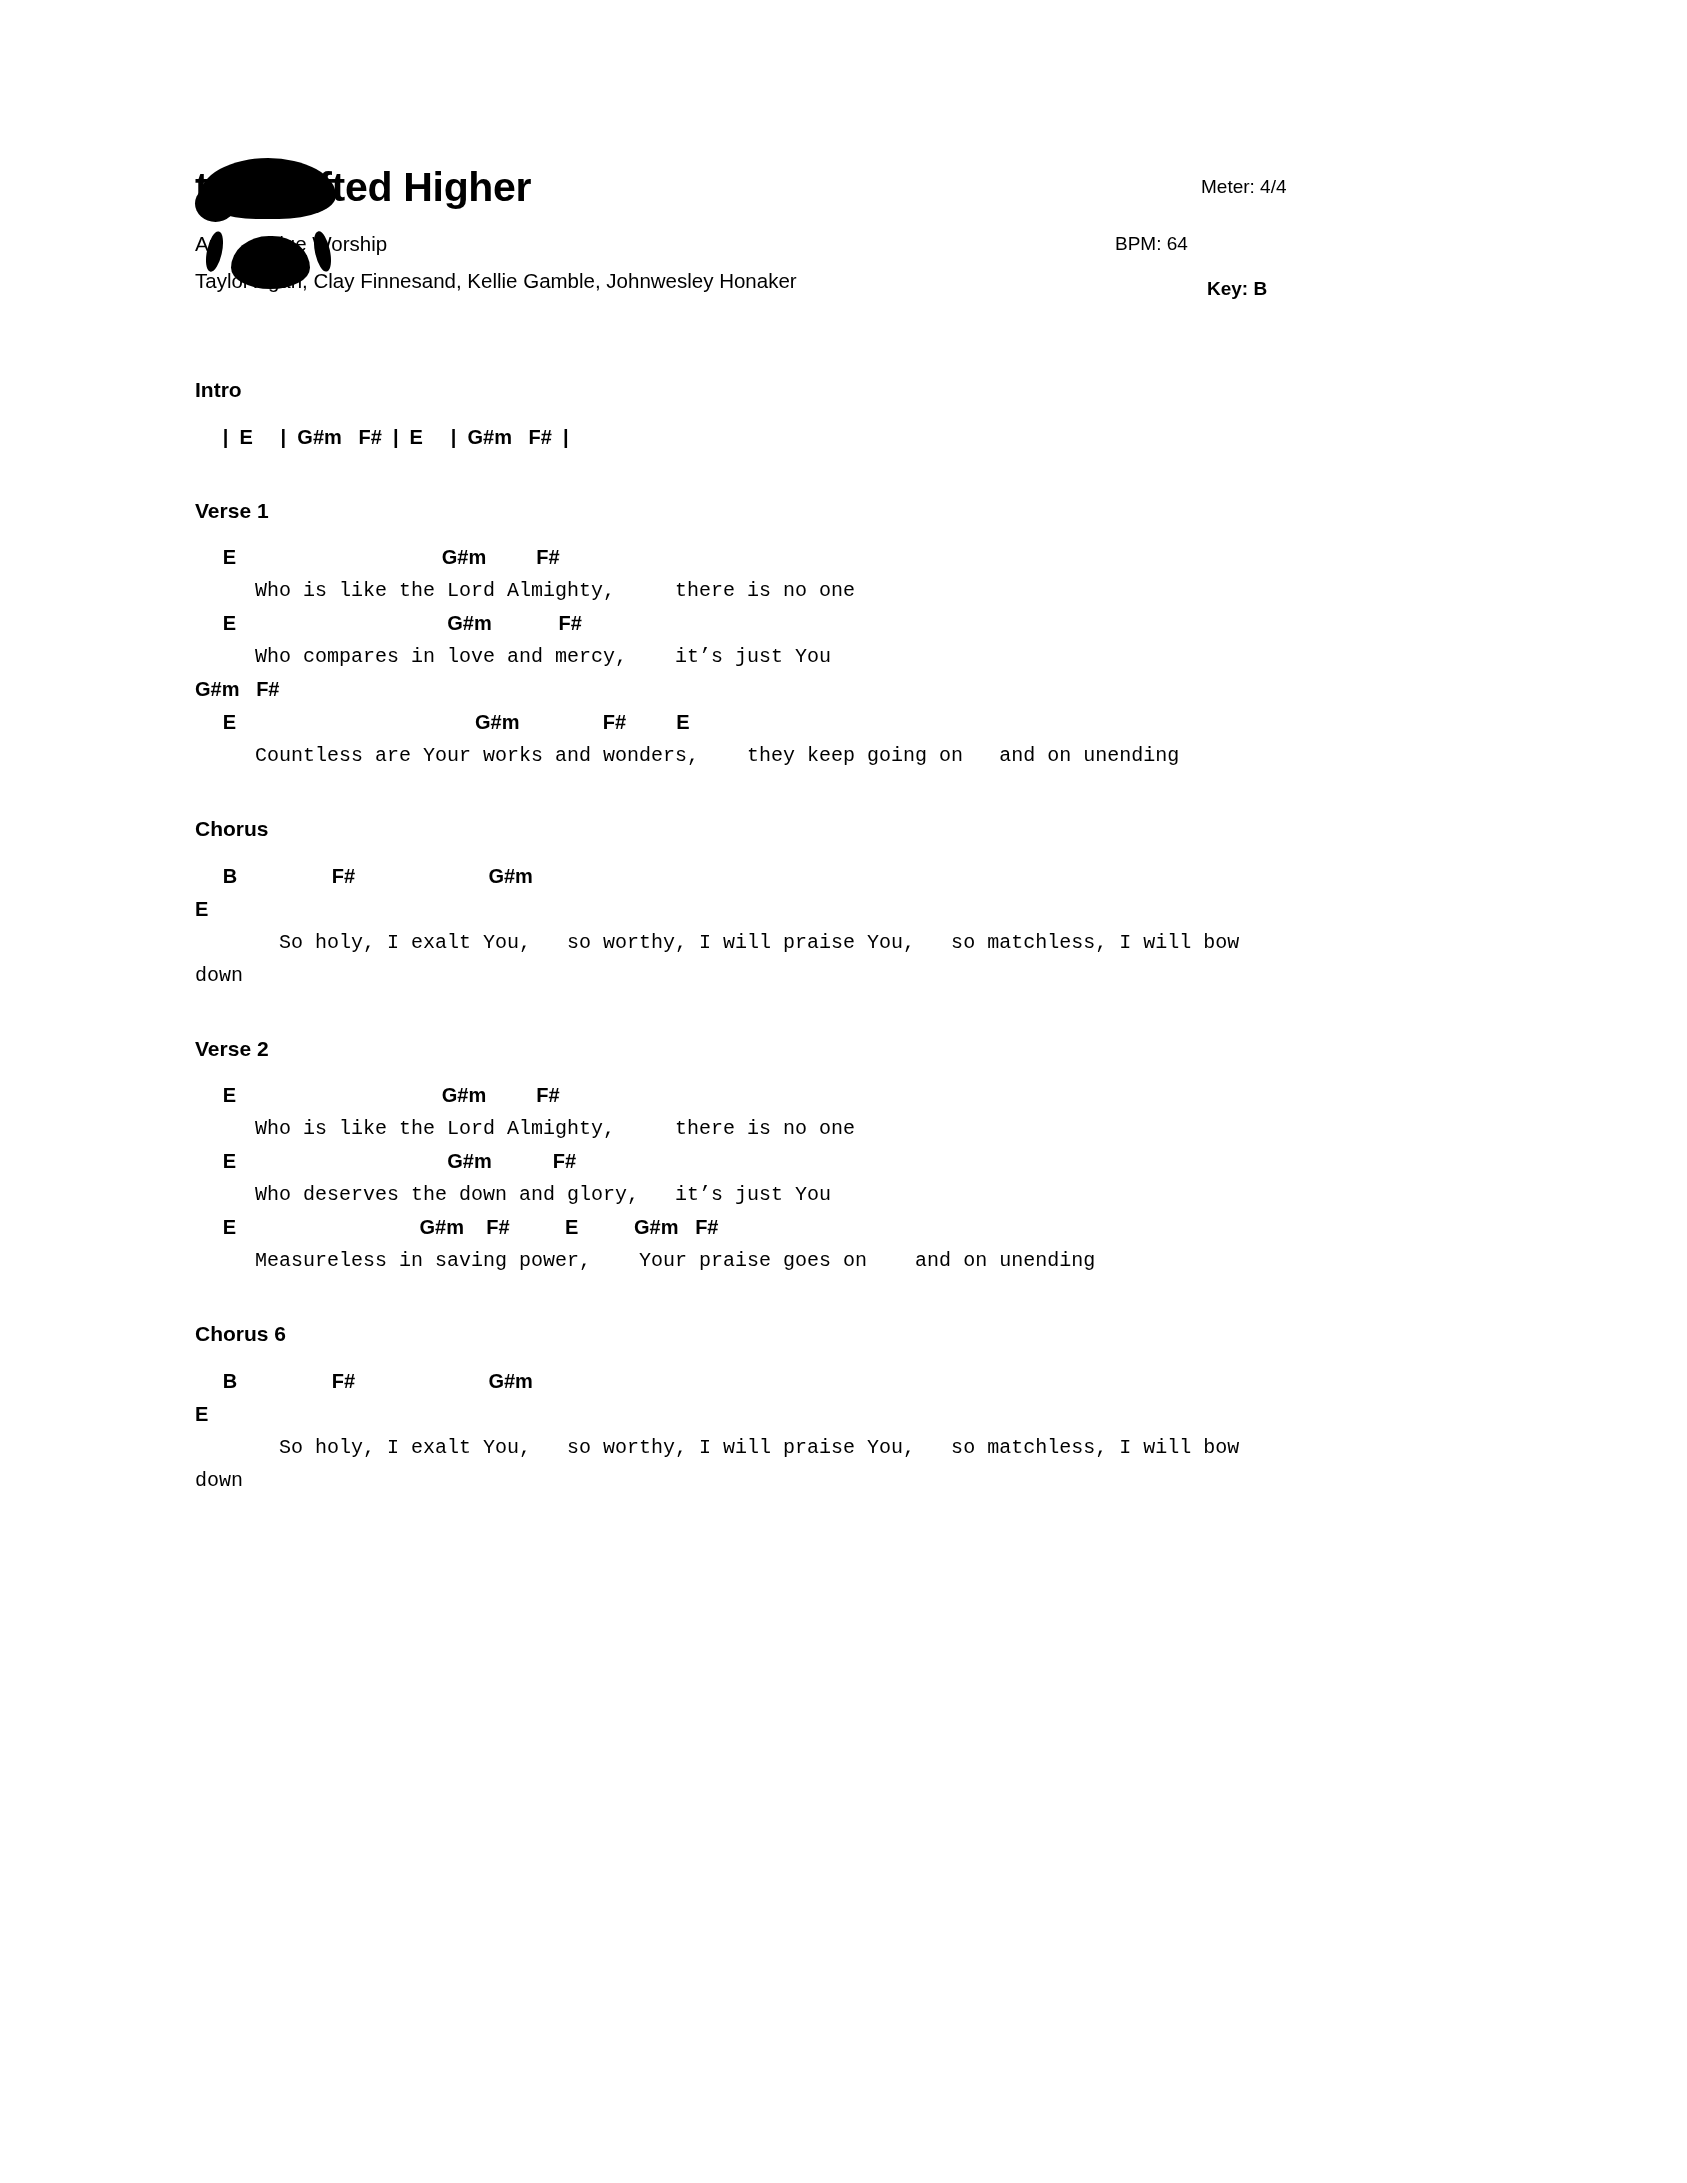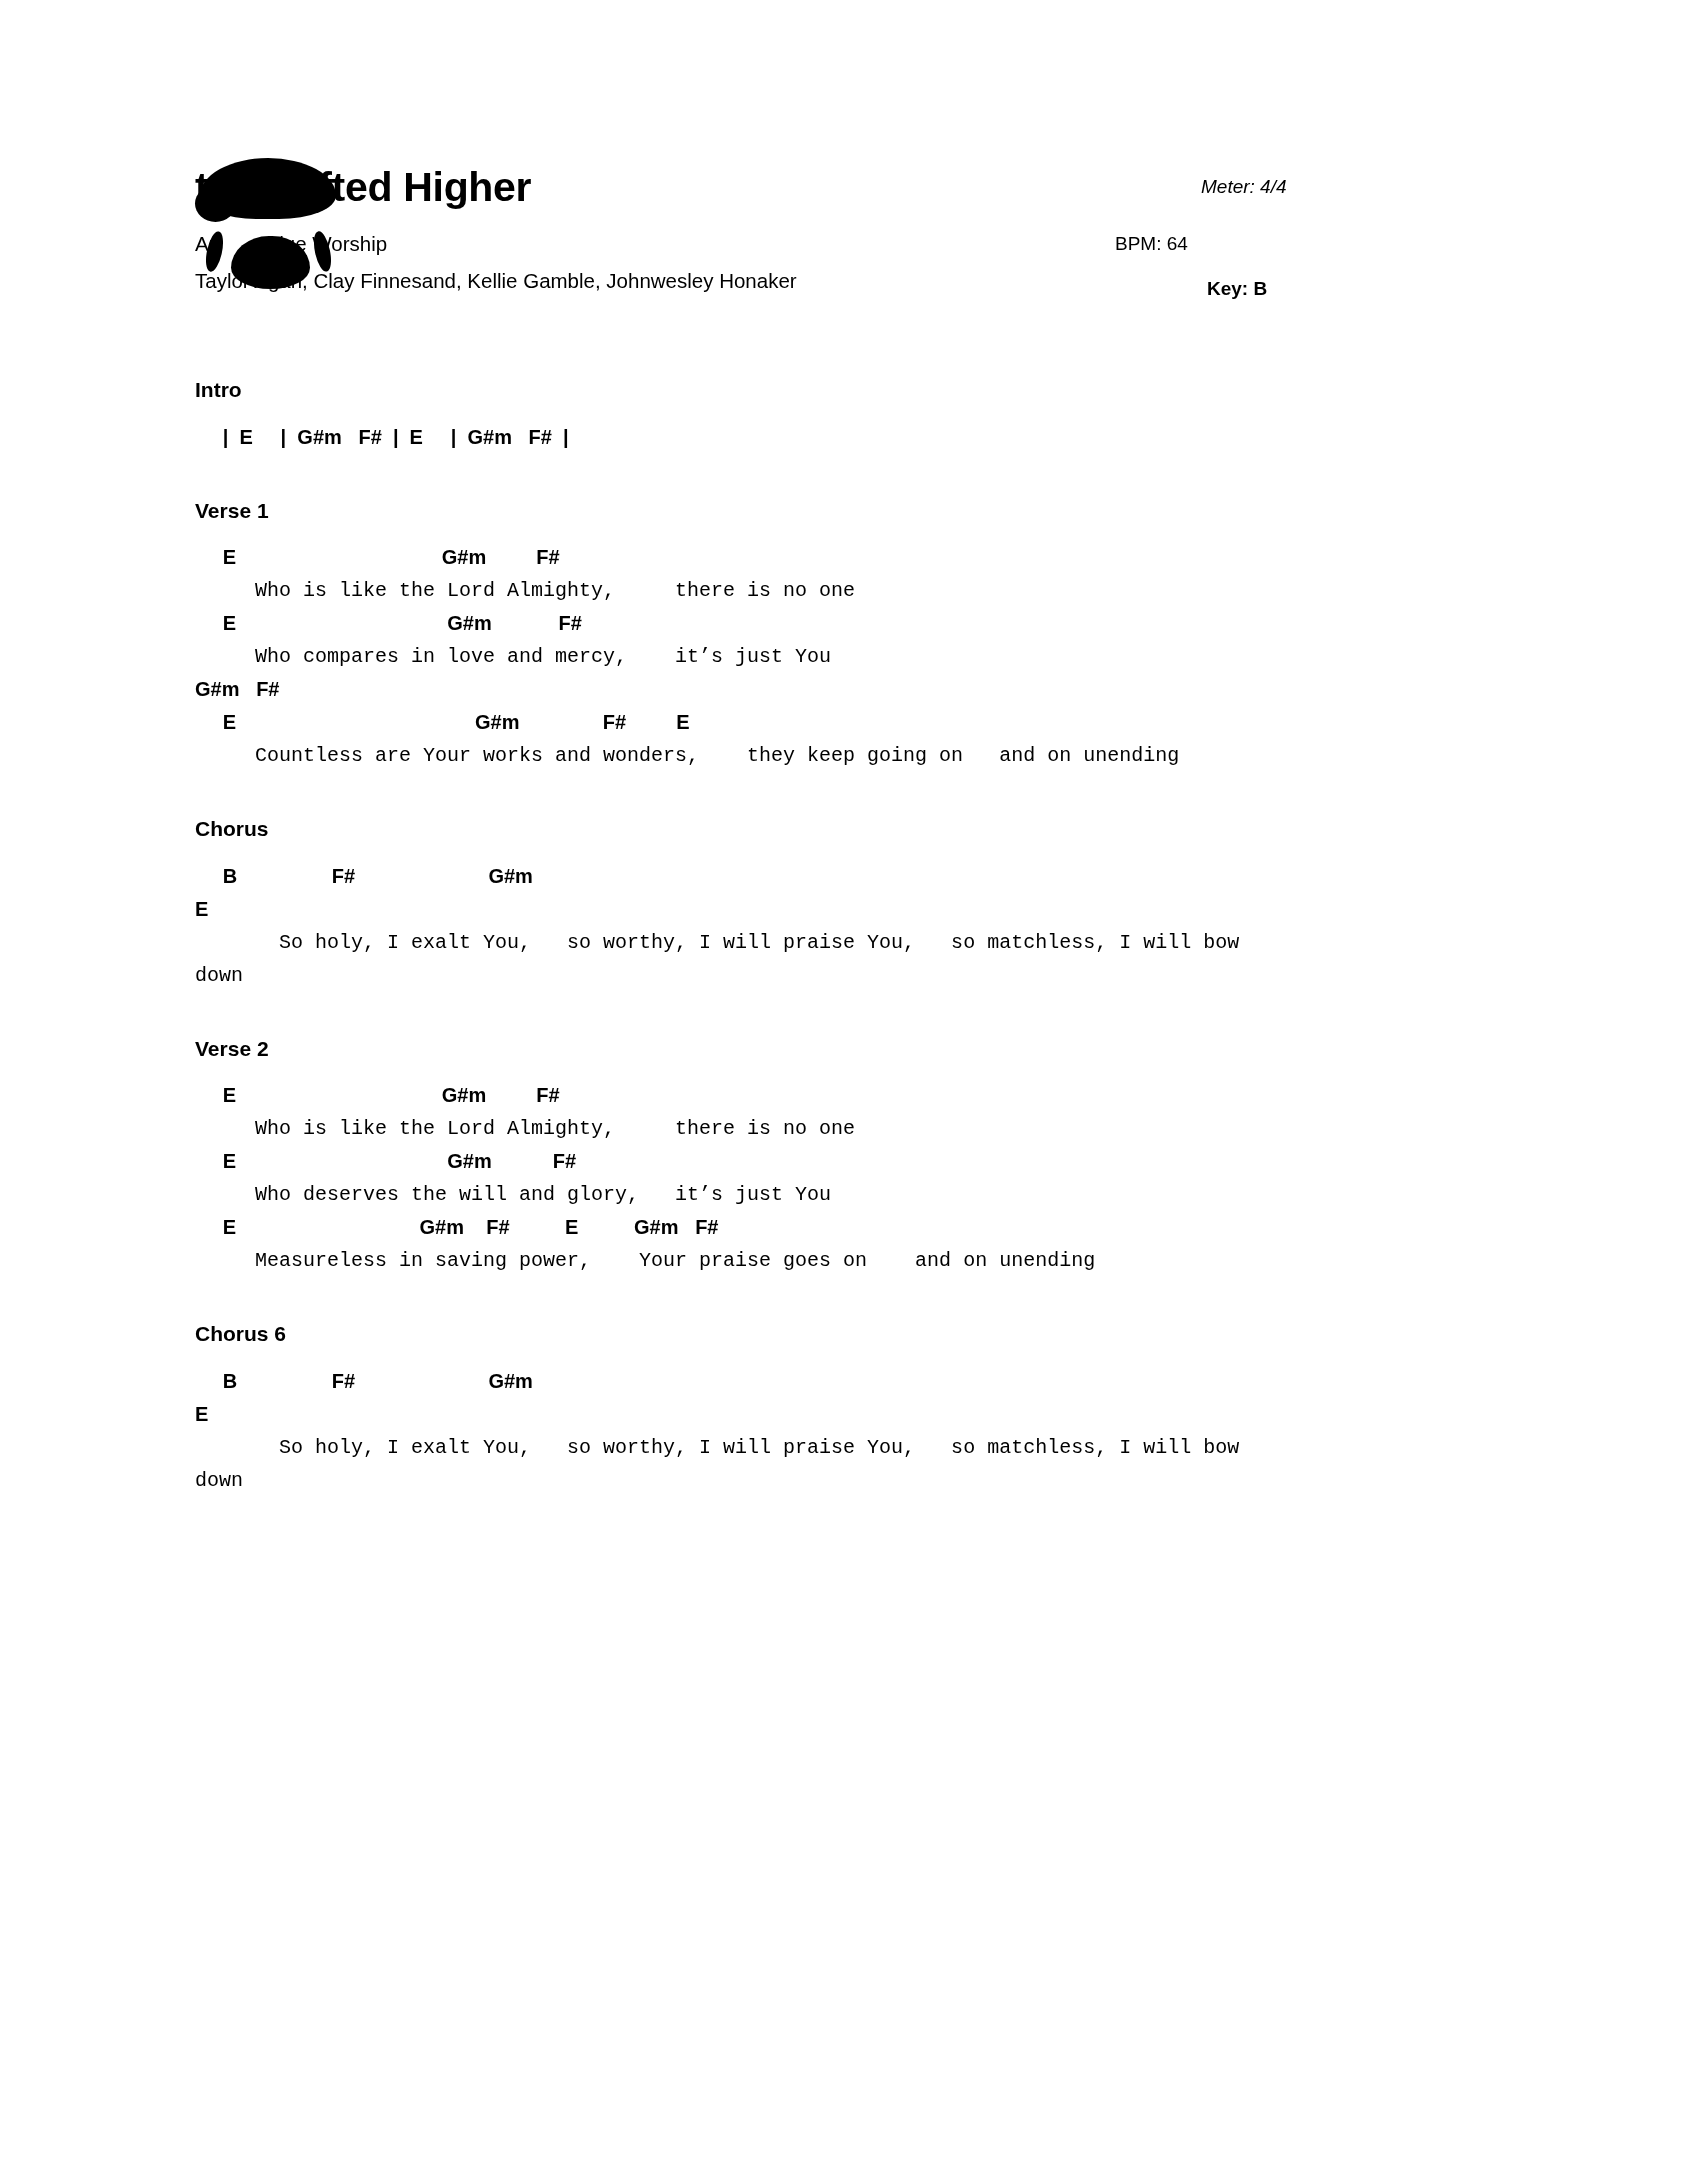--- a/index.html
+++ b/index.html
@@ -48,21 +48,20 @@
     white-space: pre;
   }
   .meter-line {
     position: absolute;
     left: 1006px;
     top: 14.6px;
     font-size: 19px;
     font-weight: 400;
     line-height: 26.5px;
     white-space: pre;
-    font-style: italic;
   }
 
   .artist-row {
     position: relative;
     height: 37px;
     margin-top: 9.3px;
   }
   .artist {
     position: absolute;
     left: 0;
@@ -266,21 +265,21 @@
         <div class="line grid lyric">       So holy, I exalt You,   so worthy, I will praise You,   so matchless, I will bow</div>
         <div class="line grid lyric">down</div>
         <div class="spacer-lg"></div>
       </div>
       <div class="section">
         <div class="section-label">Verse 2</div>
         <div class="spacer-sm"></div>
         <div class="line grid chord">     E                                     G#m         F#</div>
         <div class="line grid lyric">     Who is like the Lord Almighty,     there is no one</div>
         <div class="line grid chord">     E                                      G#m           F#</div>
-        <div class="line grid lyric">     Who deserves the will and glory,   it’s just You</div>
+        <div class="line grid lyric">     Who deserves the down and glory,   it’s just You</div>
         <div class="line grid chord">     E                                 G#m    F#          E          G#m   F#</div>
         <div class="line grid lyric">     Measureless in saving power,    Your praise goes on    and on unending</div>
         <div class="spacer-lg"></div>
       </div>
       <div class="section">
         <div class="section-label">Chorus 6</div>
         <div class="spacer-sm"></div>
         <div class="line grid chord">     B                 F#                        G#m</div>
         <div class="line grid chord">E</div>
         <div class="line grid lyric">       So holy, I exalt You,   so worthy, I will praise You,   so matchless, I will bow</div>

